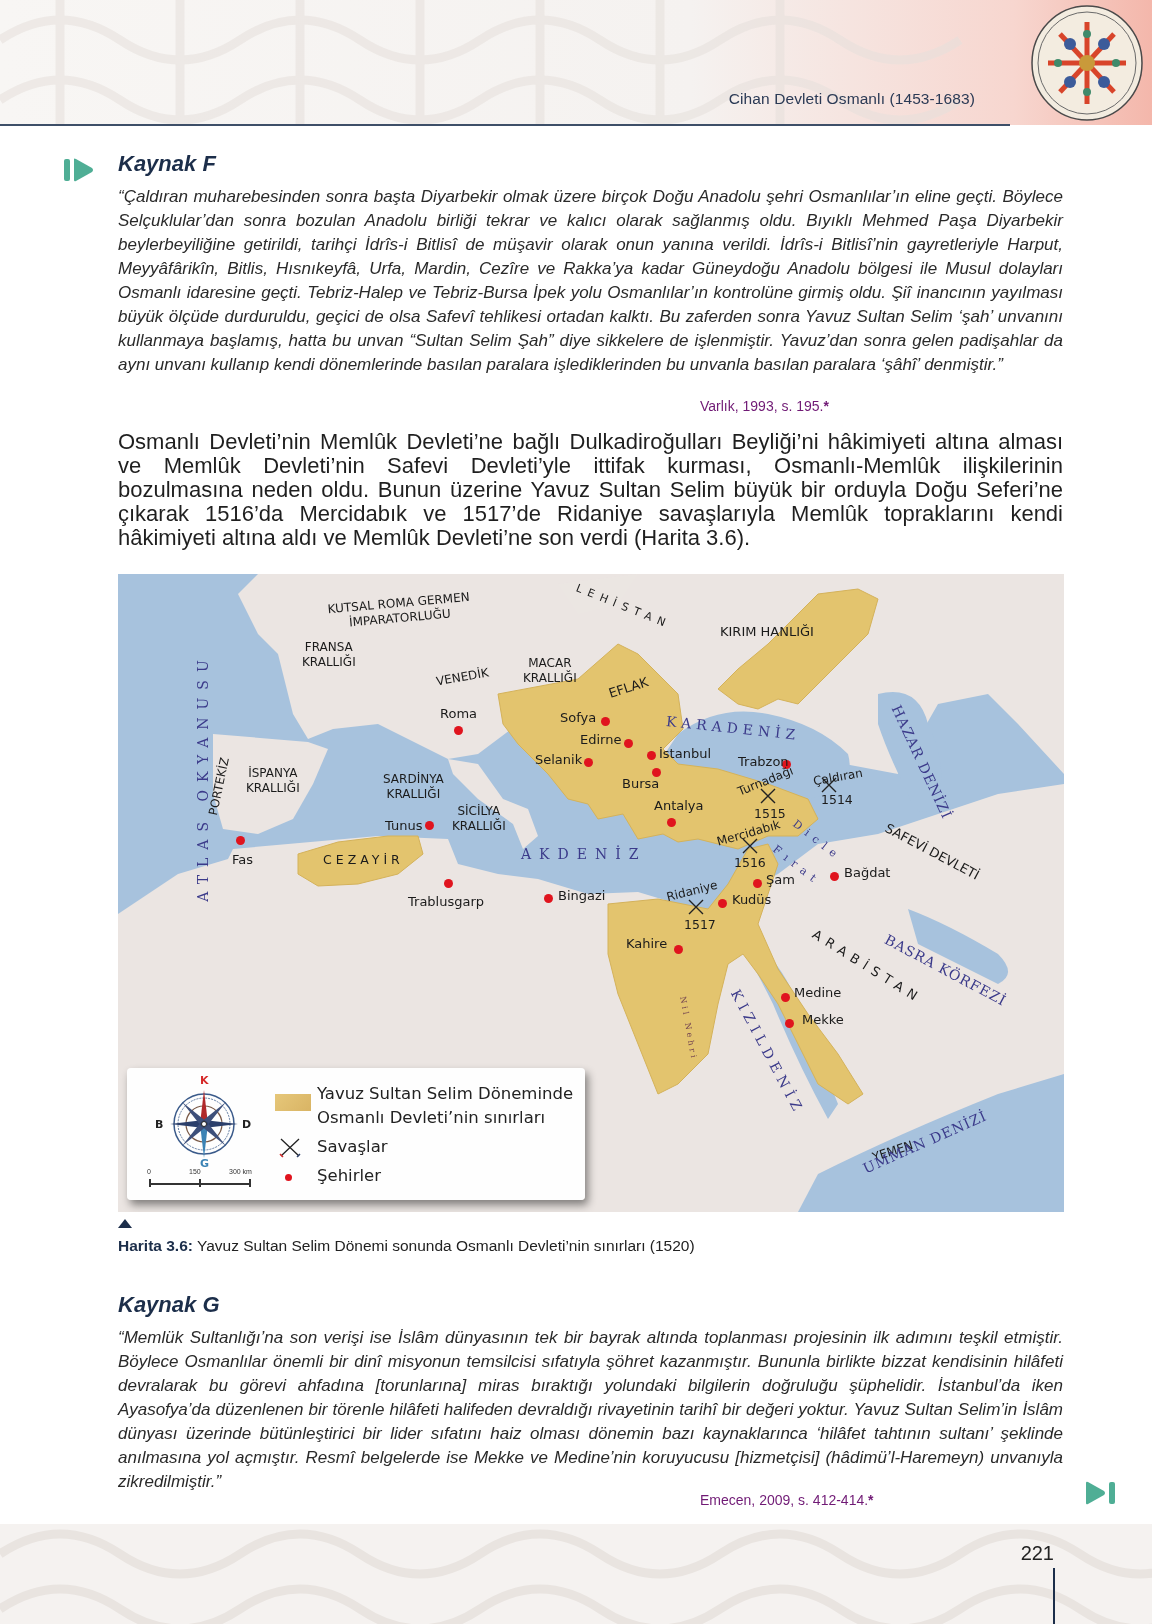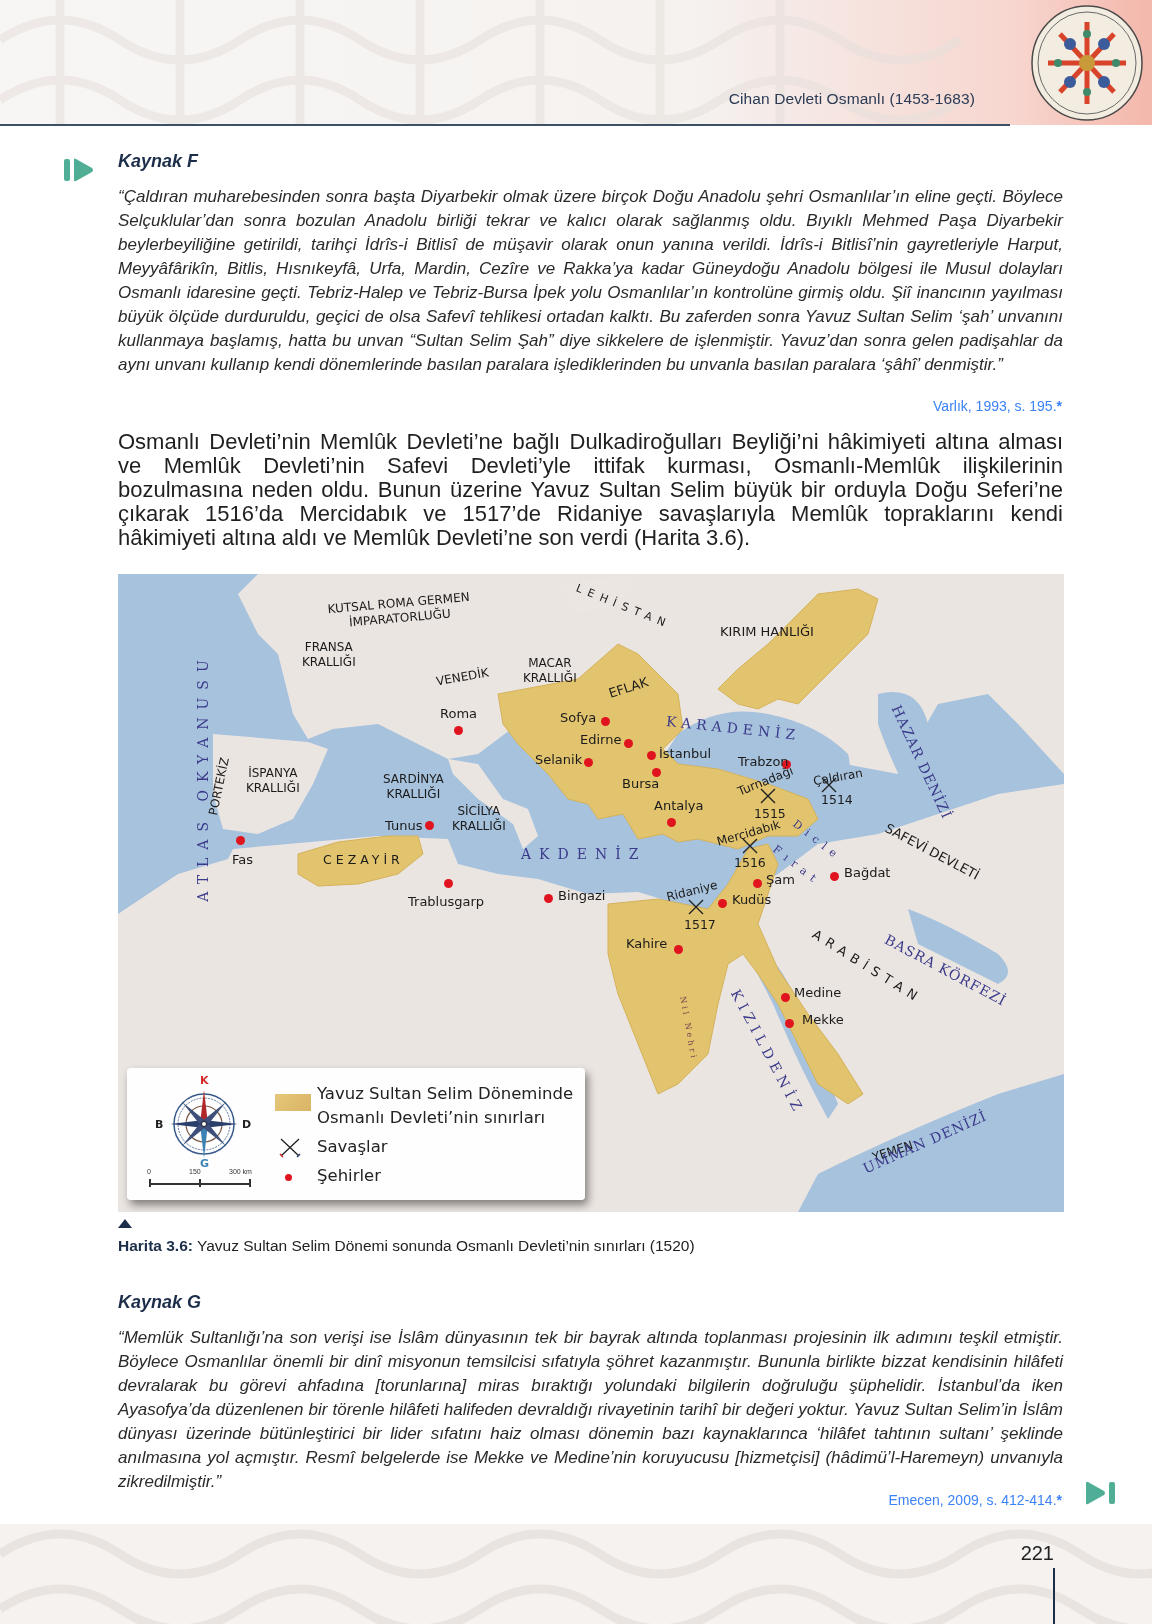--- a/index.html
+++ b/index.html
@@ -9,23 +9,23 @@
   
   .header { position: absolute; left: 0; top: 0; width: 1152px; height: 125px;
     background: linear-gradient(90deg, #f8f6f4 0%, #f5f2f0 60%, #f7d6cf 88%, #f4b7ab 100%); overflow: hidden; }
   .header .pattern { position: absolute; inset: 0; opacity: 0.55; }
   .header-title { position: absolute; right: 177px; top: 90px; font-size: 15.5px; color: #2b3a55; letter-spacing: 0.1px; }
   .header-rule { position: absolute; left: 0; top: 124px; width: 1010px; height: 2px; background: #3e4f68; }
   .medallion { position: absolute; right: 8px; top: 4px; width: 114px; height: 118px; }
 
   
   .src-marker { position: absolute; width: 30px; height: 24px; }
-  .src-title { position: absolute; font-weight: bold; font-style: italic; font-size: 18px; color: #1c2e4a; }
+  .src-title { position: absolute; font-weight: bold; font-style: italic; font-size: 22px; color: #1c2e4a; }
   .quote { position: absolute; font-style: italic; font-size: 17px; line-height: 24px; color: #2a2a2a; text-align: justify; }
-  .cite { position: absolute; font-size: 14px; color: #3b82f6; text-align: right; }
+  .cite { position: absolute; font-size: 14px; color: #701a75; }
   .cite b { font-size: 14px; }
 
   .body-para { position: absolute; left: 118px; top: 430px; width: 945px; font-size: 22px; line-height: 24px; color: #1f1f1f; text-align: justify; font-family: "Liberation Sans Narrow", "Liberation Sans", sans-serif; }
 
   
   .map { position: absolute; left: 118px; top: 574px; width: 946px; height: 638px; background: #a7c2dd; overflow: hidden; }
   .map svg.base { position: absolute; left: 0; top: 0; }
   .lbl { position: absolute; white-space: nowrap; font-family: "DejaVu Sans", sans-serif; color: #1b1b1b; }
   .lbl.city { font-size: 13px; }
   .lbl.state { font-size: 12px; text-transform: none; line-height: 15px; text-align: center; }

